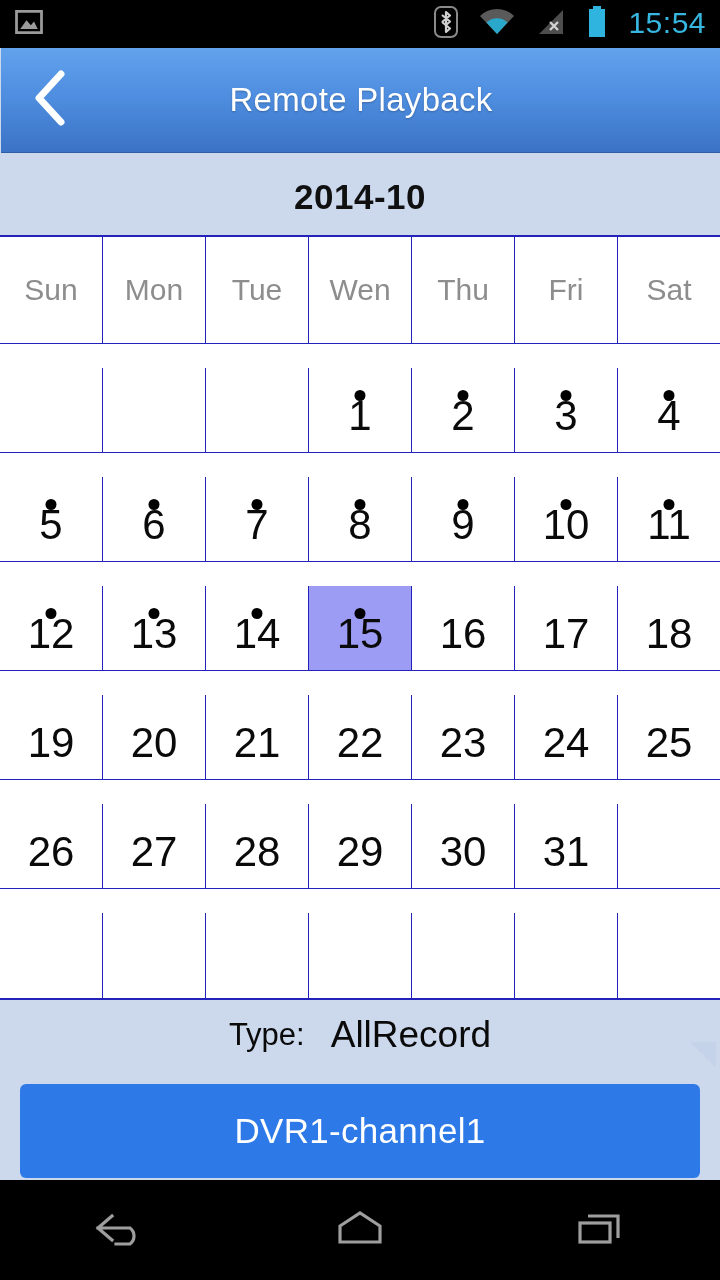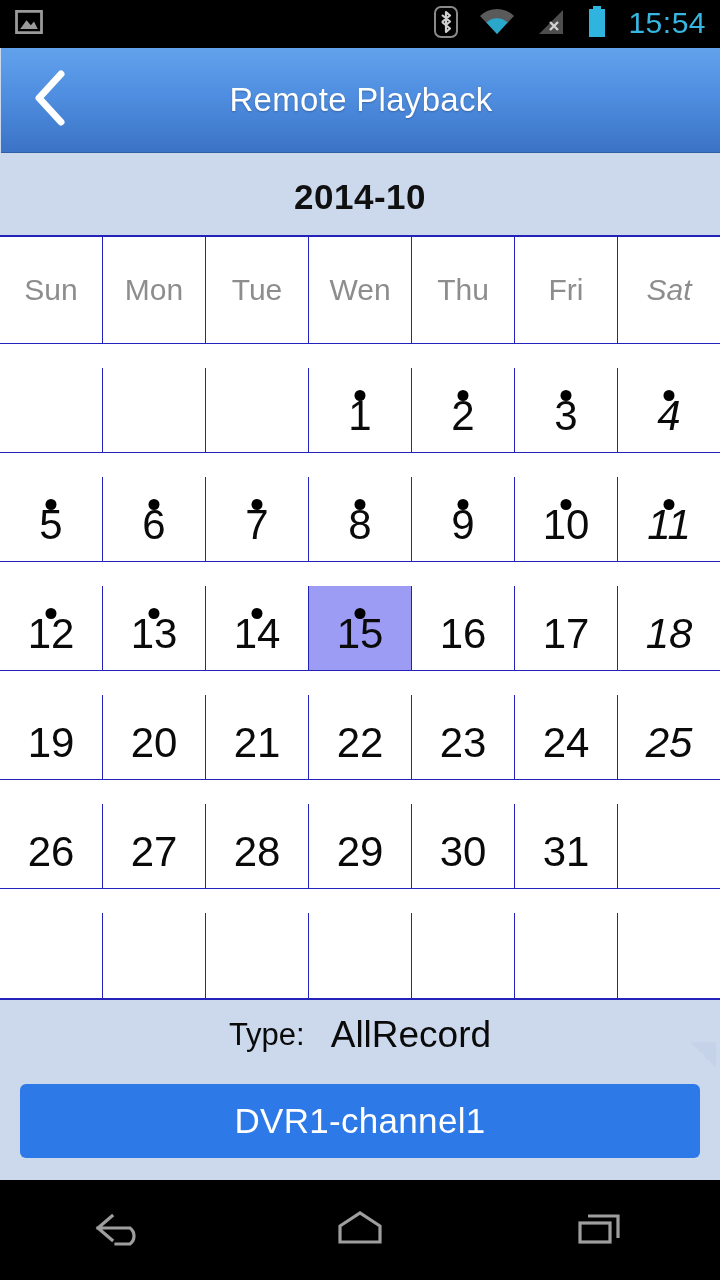--- a/index.html
+++ b/index.html
@@ -64,21 +64,21 @@
   .cal-row{ display:flex; flex:1 1 0; }
   .cal-row.header-row{ flex:0 0 107px; }
   .cal-cell{
     flex:1 1 0; position:relative;
     border-right:1px solid #2323bb;
     border-bottom:1px solid #2323bb;
     display:flex; align-items:center; justify-content:center;
     background:#ffffff;
   }
   .cal-row:last-child .cal-cell{ border-bottom:none; }
-  .cal-cell:last-child{ border-right:none;font-style:italic; }
+  .cal-cell:last-child{ border-right:none; }
   .cal-cell.dow{
     color:#8d8d8d; font-size:30px;
   }
   .daynum{
     font-size:42px; color:#0a0a0a; line-height:1;
     position:relative; top:6px;
   }
   .cal-cell.selected{ background:#9c9cf5; }
   .rec-dot{
     position:absolute; top:22px; left:50%;
@@ -102,21 +102,21 @@
     opacity:0.85;
   }
 
   
   .btn-wrap{
     position:absolute; top:1084px; left:0; width:720px; height:96px;
     display:flex; align-items:flex-start; justify-content:center;
     background:#ccd9ed;
   }
   .channel-btn{
-    width:680px; height:74px; border-radius:6px;
+    width:680px; height:94px; border-radius:6px;
     background:#2d79e8; border:none;
     color:#ffffff; font-size:35px; letter-spacing:0.3px;
     display:flex; align-items:center; justify-content:center;
     cursor:pointer;
     font-family:"Liberation Sans", sans-serif;
   }
 
   
   .navbar{
     position:absolute; bottom:0; left:0; width:720px; height:100px;

